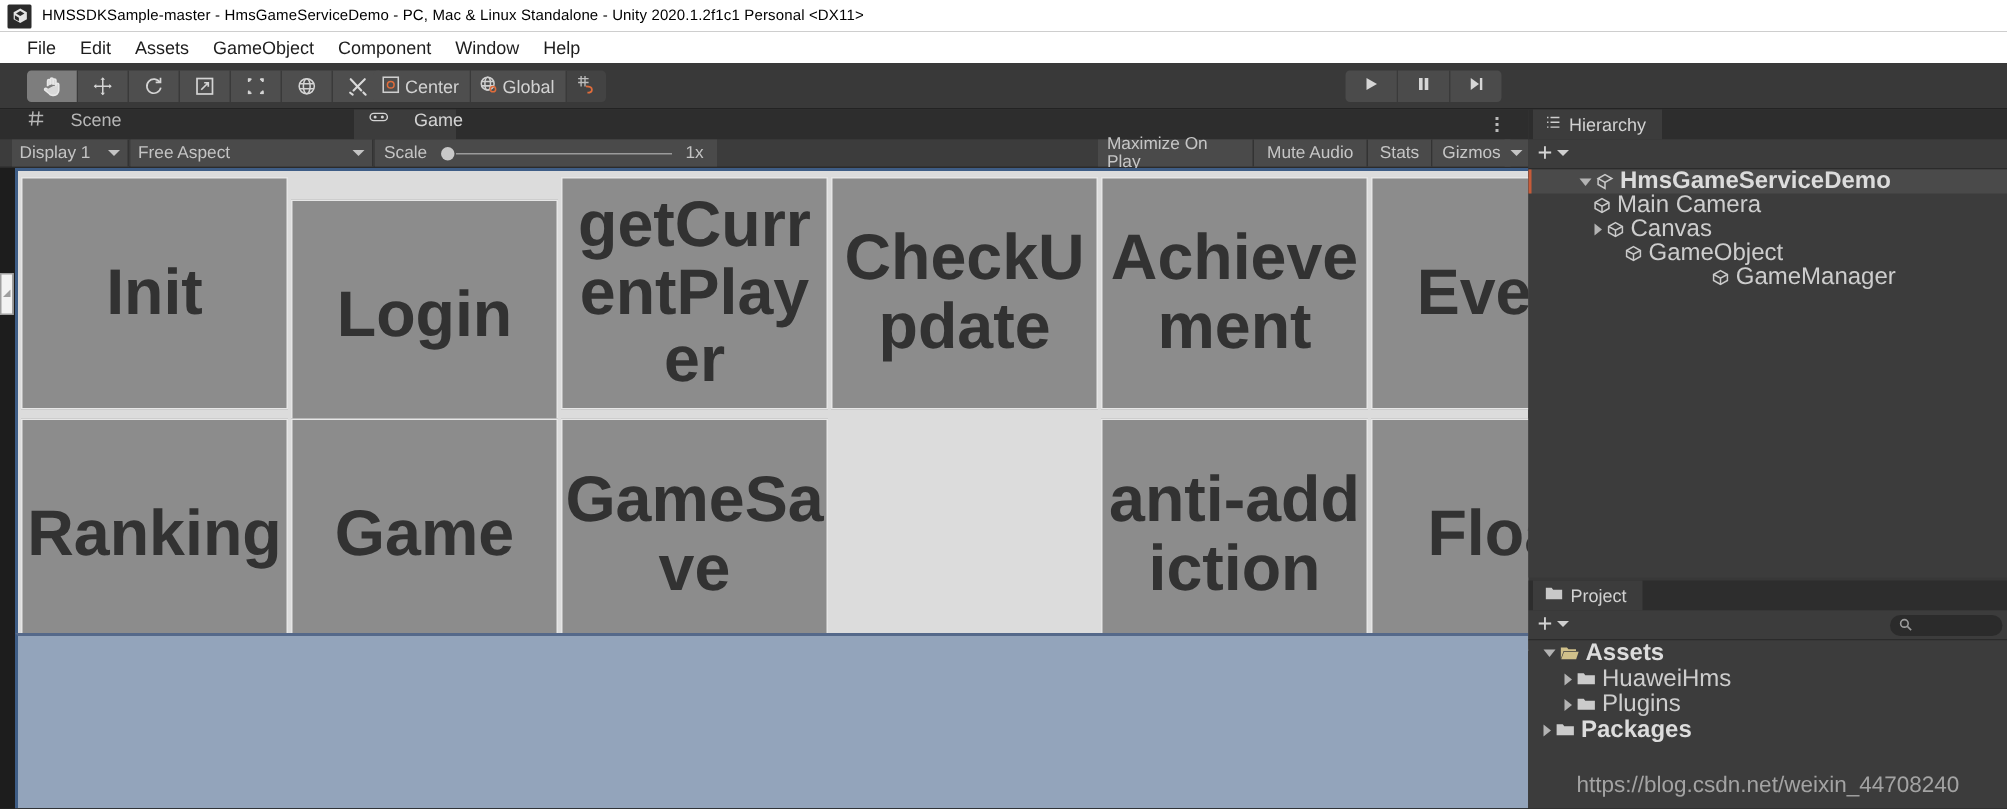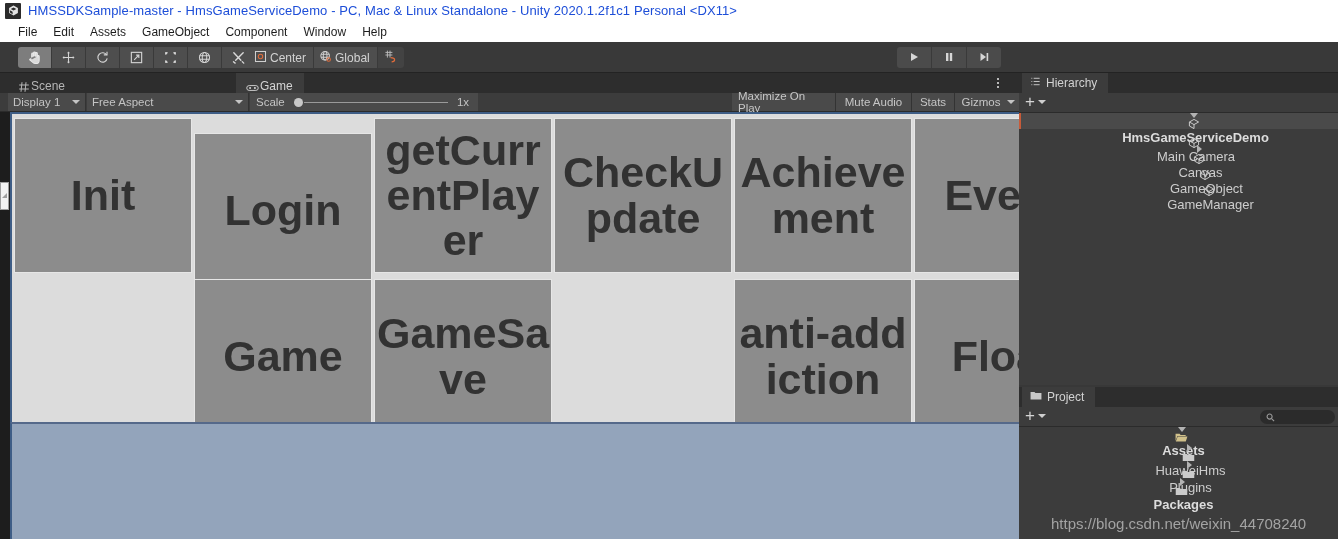--- a/index.html
+++ b/index.html
@@ -24,21 +24,21 @@
     display: flex; align-items: center;
   }
   .title-icon {
     width: 16px; height: 16px; margin-left: 5px; margin-right: 7px;
     background: #2b2b2b; border-radius: 1px;
     display: flex; align-items: center; justify-content: center;
     flex: none;
   }
   .title-icon svg { display:block; }
   .title-text {
-    font-size: 13px; color: #1d4ed8; white-space: nowrap;
+    font-size: 10px; color: #000000; white-space: nowrap;
     letter-spacing: 0.1px;
   }
 
   
   .menubar {
     position: absolute; left: 0; top: 21px; width: 1338px; height: 21px;
     background: #ffffff;
     display: flex; align-items: center; padding-left: 10px;
     box-sizing: border-box;
   }
@@ -92,21 +92,21 @@
   .left-dock {
     position: absolute; left: 0; top: 73px; width: 1019px; height: 466px;
     background: #383838;
   }
   .tabrow {
     position: absolute; left: 0; top: 0; width: 1019px; height: 20px;
     background: #2d2d2d;
   }
   .tab {
     position: absolute; top: 0; height: 20px;
-    display: flex; align-items: flex-end; gap: 1px;
+    display: flex; align-items: flex-start; gap: 17px;
     padding: 0 10px; box-sizing: border-box;
     font-size: 12px; color: #b6b6b6;
   }
   .tab.active { background: #3c3c3c; color: #d4d4d4; }
   .tab svg { display: block; }
   .tab-kebab {
     position: absolute; right: 14px; top: 3px;
     width: 14px; height: 14px;
     display: flex; flex-direction: column; align-items: center;
     justify-content: center; gap: 2px;
@@ -229,21 +229,21 @@
     border-top: 4px solid #cfcfcf;
   }
   .search-box {
     position: absolute; right: 3px; top: 3px; width: 75px; height: 14px;
     background: #2b2b2b; border-radius: 7px;
     display: flex; align-items: center; padding-left: 6px; box-sizing: border-box;
   }
   .tree { position: absolute; left: 0; width: 319px; background: #3c3c3c; }
   .tree-row {
     position: relative; height: 16px; display: flex; align-items: center;
-    font-size: 13px; color: #cdcdcd; white-space: nowrap; flex-direction: column;
+    font-size: 16px; color: #cdcdcd; white-space: nowrap;
   }
   .tree-row.selected { background: #4a4a4a; }
   .tree-row.selected::before {
     content: ""; position: absolute; left: 0; top: 0; width: 2px; height: 100%;
     background: #c75b39;
   }
   .tri {
     width: 0; height: 0; margin-right: 3px; flex: none;
     border-top: 4px solid transparent; border-bottom: 4px solid transparent;
     border-left: 5px solid #b3b3b3;
@@ -462,20 +462,21 @@
 
     <div class="gameview">
       <div class="canvas-top">
         <div class="btn-grid">
           <div class="gbtn" style="left:2px;  top:4px;   width:178px; height:155px;">Init</div>
           <div class="gbtn" style="left:182px;top:19px;   width:178px; height:155px;">Login</div>
           <div class="gbtn" style="left:362px;top:4px;   width:178px; height:155px;">getCurrentPlayer</div>
           <div class="gbtn" style="left:542px;top:4px;   width:178px; height:155px;">CheckUpdate</div>
           <div class="gbtn" style="left:722px;top:4px;   width:178px; height:155px;">Achievement</div>
           <div class="gbtn" style="left:902px;top:4px;   width:178px; height:155px;">Event</div>
+          <div class="gbtn" style="left:2px;  top:165px; width:178px; height:155px;">Ranking</div>
           <div class="gbtn" style="left:182px;top:165px; width:178px; height:155px;">Game</div>
           <div class="gbtn" style="left:362px;top:165px; width:178px; height:155px;">GameSave</div>
           <div class="gbtn" style="left:722px;top:165px; width:178px; height:155px;">anti-addiction</div>
           <div class="gbtn" style="left:902px;top:165px; width:178px; height:155px;">Float</div>
         </div>
       </div>
       <div class="canvas-bottom"></div>
       <div class="left-scrollnub">
         <svg width="6" height="6" viewBox="0 0 6 6">
             <polygon points="0,5 5,5 5,0" fill="#9e9e9e"></polygon>
@@ -541,21 +542,21 @@
         <span class="tri hidden"></span>
         <span class="ico">
           <svg width="12" height="12" viewBox="0 0 12 12" fill="none" stroke="#c9c9c9" stroke-width="1">
             <polygon points="6,1.4 10.6,4 10.6,8 6,10.6 1.4,8 1.4,4"></polygon>
             <path d="M1.4 4 6 6.4l4.6-2.4M6 6.4v4.2"></path>
           </svg>
         </span>
         <span>GameObject</span>
       </div>
 
-      <div class="tree-row" style="padding-left:64px;">
+      <div class="tree-row" style="padding-left:40px;justify-content:center;">
         <span class="tri hidden"></span>
         <span class="ico">
           <svg width="12" height="12" viewBox="0 0 12 12" fill="none" stroke="#c9c9c9" stroke-width="1">
             <polygon points="6,1.4 10.6,4 10.6,8 6,10.6 1.4,8 1.4,4"></polygon>
             <path d="M1.4 4 6 6.4l4.6-2.4M6 6.4v4.2"></path>
           </svg>
         </span>
         <span>GameManager</span>
       </div>
     </div>

